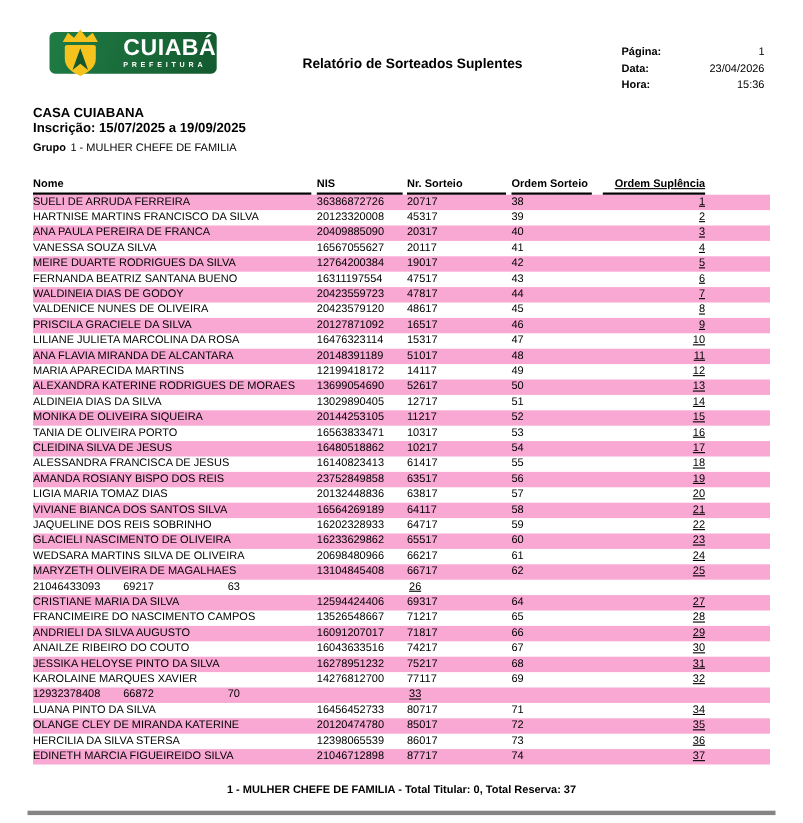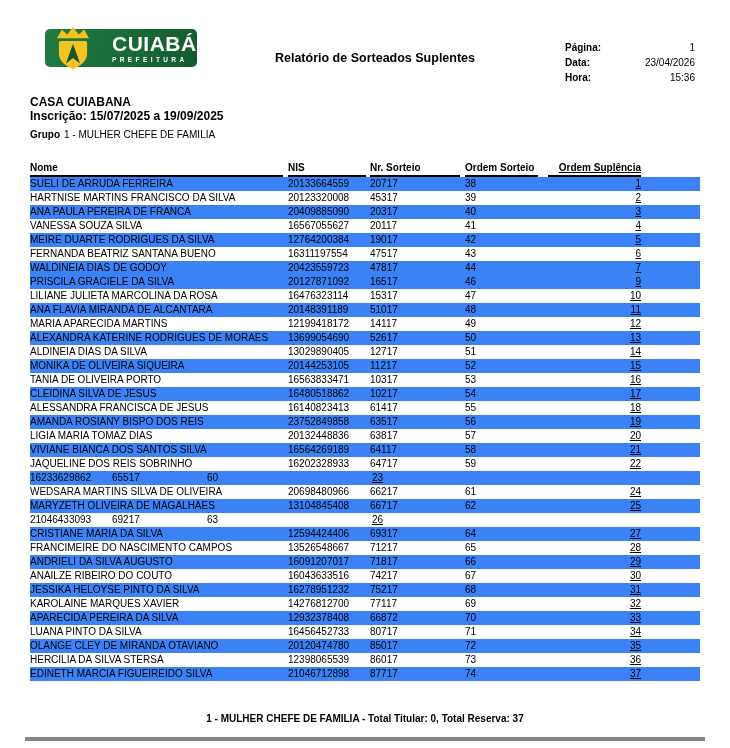--- a/index.html
+++ b/index.html
@@ -28,21 +28,21 @@
   .program-name,.program-inscription{font-weight:bold;font-size:12px;line-height:14px;}
   .group-line{margin-top:6px;font-size:10px;line-height:12px;}
   .group-label{font-weight:bold;display:inline-block;width:34px;}
 
   
   .table{position:absolute;left:30px;top:161px;width:670px;font-size:10px;}
   .thead{display:flex;font-weight:bold;align-items:flex-end;}
   .th{height:16px;line-height:14px;border-bottom:2px solid #000;box-sizing:border-box;white-space:nowrap;}
   .tbody{}
   .trow{display:flex;height:14px;line-height:14px;}
-  .trow.stripe{background:#3b82f6;}
+  .trow.stripe{background:#f9a8d4;}
   .c{overflow:hidden;white-space:nowrap;}
   .col-name{width:253px;margin-right:5px;}
   .col-nis{width:78px;margin-right:4px;}
   .col-sorteio{width:90px;margin-right:5px;}
   .col-osort{width:73px;margin-right:10px;text-align:left;}
   .col-osup{width:93px;text-align:right;text-decoration:underline;}
   .col-spacer{flex:1;border-bottom:none !important;}
 
   
   .footer-summary{position:absolute;left:30px;top:713px;width:670px;text-align:center;
@@ -96,21 +96,21 @@
       <div class="th col-name">Nome</div>
       <div class="th col-nis">NIS</div>
       <div class="th col-sorteio">Nr. Sorteio</div>
       <div class="th col-osort">Ordem Sorteio</div>
       <div class="th col-osup">Ordem Suplência</div>
       <div class="col-spacer"></div>
     </div>
     <div class="tbody">
         <div class="trow stripe">
     <div class="c col-name">SUELI DE ARRUDA FERREIRA</div>
-    <div class="c col-nis">20133664559</div>
+    <div class="c col-nis">36386872726</div>
     <div class="c col-sorteio">20717</div>
     <div class="c col-osort">38</div>
     <div class="c col-osup">1</div>
     <div class="c col-spacer"></div>
   </div>
         <div class="trow">
     <div class="c col-name">HARTNISE MARTINS FRANCISCO DA SILVA</div>
     <div class="c col-nis">20123320008</div>
     <div class="c col-sorteio">45317</div>
     <div class="c col-osort">39</div>
@@ -150,20 +150,28 @@
     <div class="c col-spacer"></div>
   </div>
         <div class="trow stripe">
     <div class="c col-name">WALDINEIA DIAS DE GODOY</div>
     <div class="c col-nis">20423559723</div>
     <div class="c col-sorteio">47817</div>
     <div class="c col-osort">44</div>
     <div class="c col-osup">7</div>
     <div class="c col-spacer"></div>
   </div>
+        <div class="trow">
+    <div class="c col-name">VALDENICE NUNES DE OLIVEIRA</div>
+    <div class="c col-nis">20423579120</div>
+    <div class="c col-sorteio">48617</div>
+    <div class="c col-osort">45</div>
+    <div class="c col-osup">8</div>
+    <div class="c col-spacer"></div>
+  </div>
         <div class="trow stripe">
     <div class="c col-name">PRISCILA GRACIELE DA SILVA</div>
     <div class="c col-nis">20127871092</div>
     <div class="c col-sorteio">16517</div>
     <div class="c col-osort">46</div>
     <div class="c col-osup">9</div>
     <div class="c col-spacer"></div>
   </div>
         <div class="trow">
     <div class="c col-name">LILIANE JULIETA MARCOLINA DA ROSA</div>
@@ -263,20 +271,21 @@
   </div>
         <div class="trow">
     <div class="c col-name">JAQUELINE DOS REIS SOBRINHO</div>
     <div class="c col-nis">16202328933</div>
     <div class="c col-sorteio">64717</div>
     <div class="c col-osort">59</div>
     <div class="c col-osup">22</div>
     <div class="c col-spacer"></div>
   </div>
         <div class="trow stripe">
+    <div class="c col-name">GLACIELI NASCIMENTO DE OLIVEIRA</div>
     <div class="c col-nis">16233629862</div>
     <div class="c col-sorteio">65517</div>
     <div class="c col-osort">60</div>
     <div class="c col-osup">23</div>
     <div class="c col-spacer"></div>
   </div>
         <div class="trow">
     <div class="c col-name">WEDSARA MARTINS SILVA DE OLIVEIRA</div>
     <div class="c col-nis">20698480966</div>
     <div class="c col-sorteio">66217</div>
@@ -341,37 +350,36 @@
   </div>
         <div class="trow">
     <div class="c col-name">KAROLAINE MARQUES XAVIER</div>
     <div class="c col-nis">14276812700</div>
     <div class="c col-sorteio">77117</div>
     <div class="c col-osort">69</div>
     <div class="c col-osup">32</div>
     <div class="c col-spacer"></div>
   </div>
         <div class="trow stripe">
-    <div class="c col-name">APARECIDA PEREIRA DA SILVA</div>
     <div class="c col-nis">12932378408</div>
     <div class="c col-sorteio">66872</div>
     <div class="c col-osort">70</div>
     <div class="c col-osup">33</div>
     <div class="c col-spacer"></div>
   </div>
         <div class="trow">
     <div class="c col-name">LUANA PINTO DA SILVA</div>
     <div class="c col-nis">16456452733</div>
     <div class="c col-sorteio">80717</div>
     <div class="c col-osort">71</div>
     <div class="c col-osup">34</div>
     <div class="c col-spacer"></div>
   </div>
         <div class="trow stripe">
-    <div class="c col-name">OLANGE CLEY DE MIRANDA OTAVIANO</div>
+    <div class="c col-name">OLANGE CLEY DE MIRANDA KATERINE</div>
     <div class="c col-nis">20120474780</div>
     <div class="c col-sorteio">85017</div>
     <div class="c col-osort">72</div>
     <div class="c col-osup">35</div>
     <div class="c col-spacer"></div>
   </div>
         <div class="trow">
     <div class="c col-name">HERCILIA DA SILVA STERSA</div>
     <div class="c col-nis">12398065539</div>
     <div class="c col-sorteio">86017</div>

